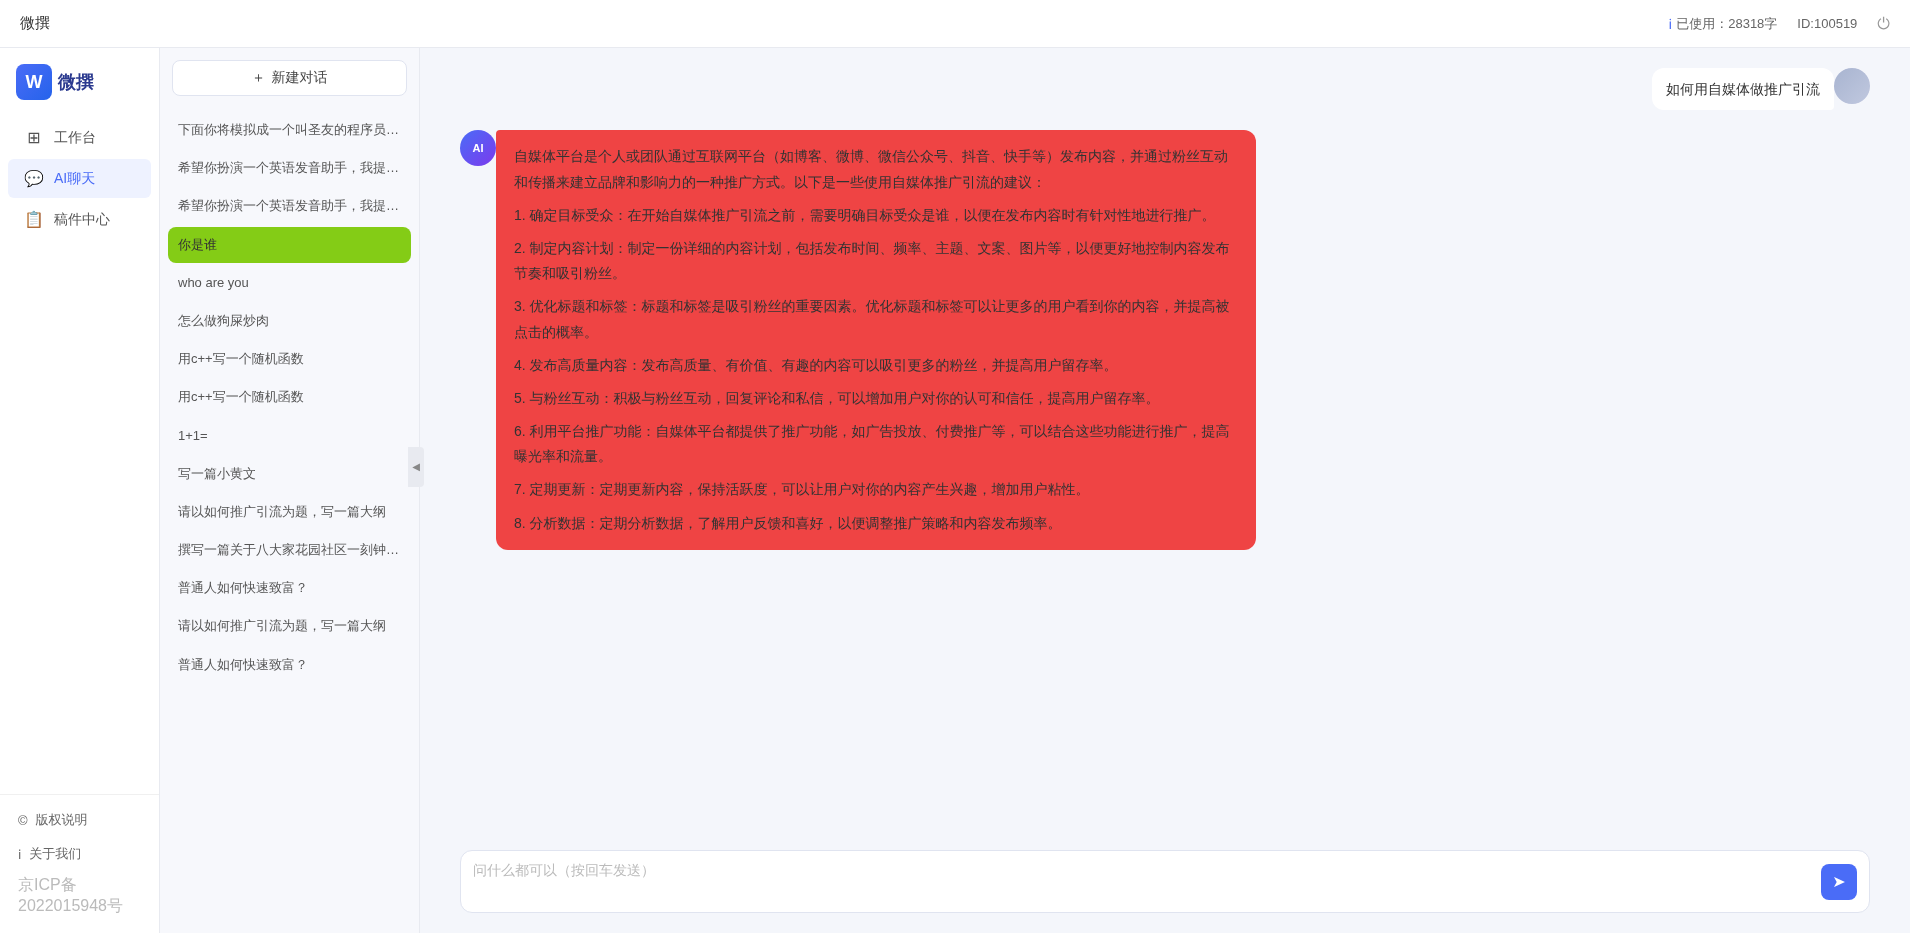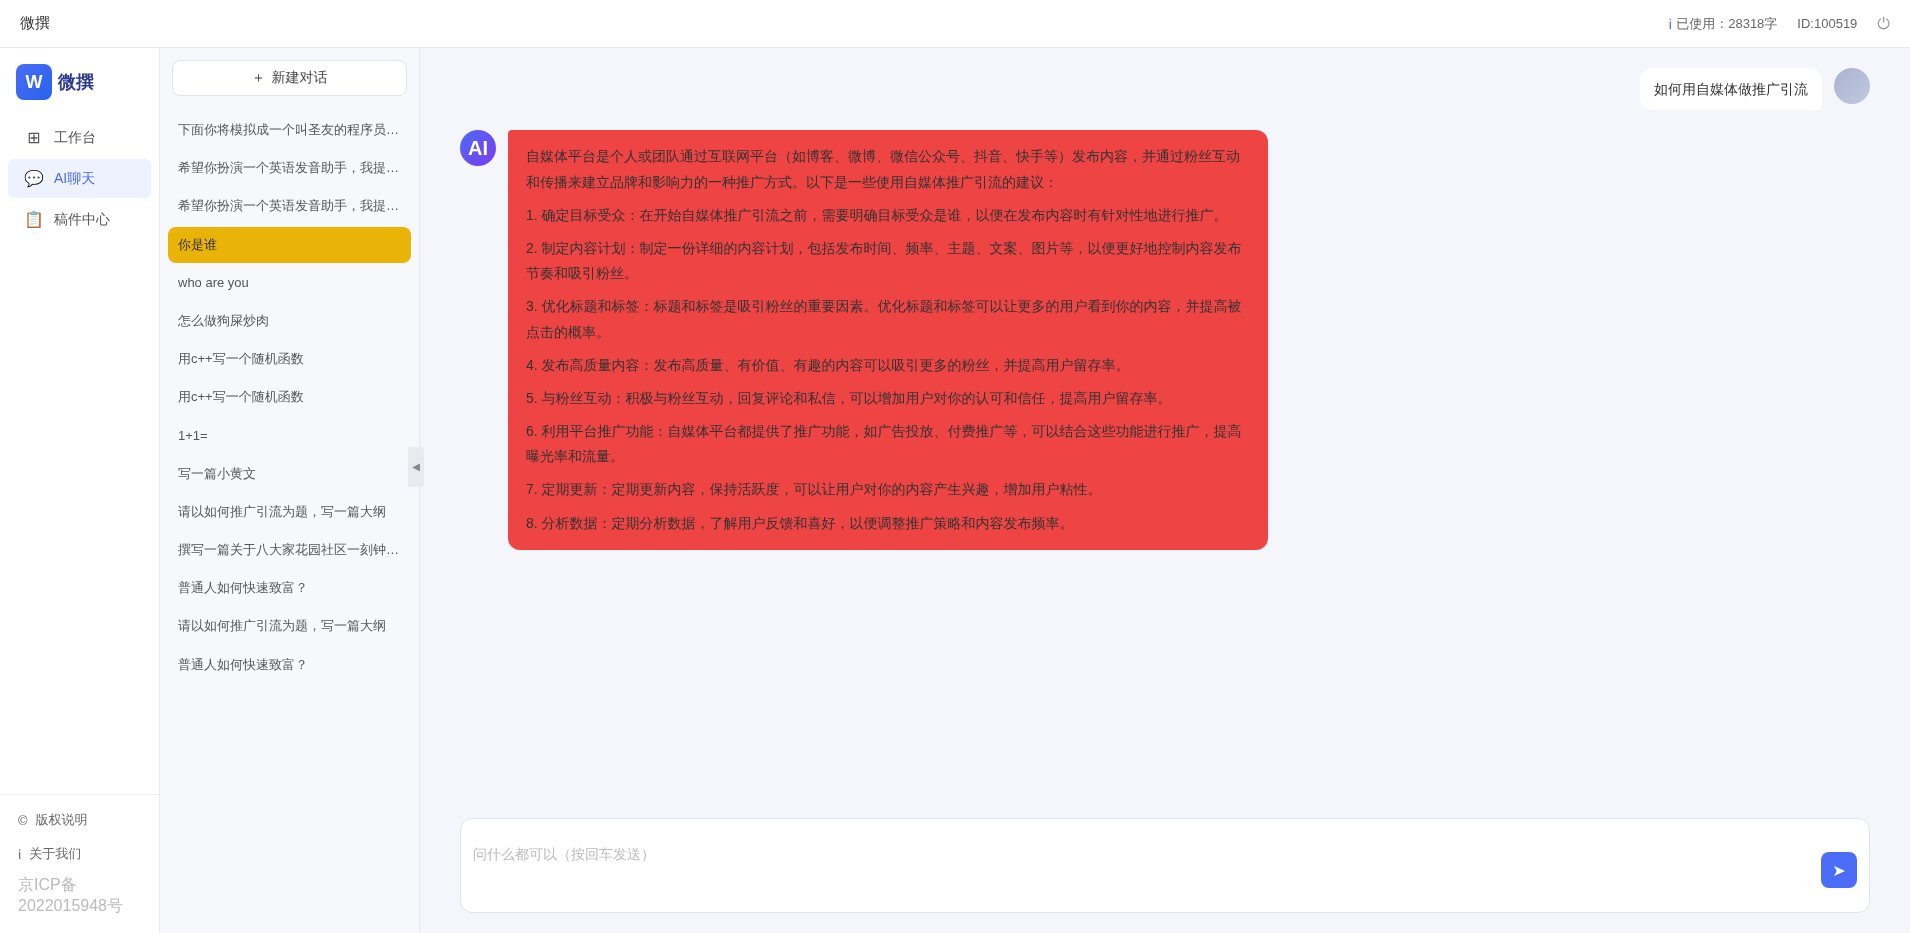--- a/index.html
+++ b/index.html
@@ -154,21 +154,21 @@
       border-radius: 8px;
       cursor: pointer;
       font-size: 13px;
       color: #555;
       margin-bottom: 2px;
       white-space: nowrap;
       overflow: hidden;
       text-overflow: ellipsis;
       line-height: 1.4;
     }
-    .chat-item.active { background: #eab308; color: #333; }
+    .chat-item.active { background: #84cc16; color: #333; }
 
     
     .collapse-btn {
       position: fixed;
       left: 408px;
       top: 50%;
       transform: translateY(-50%);
       width: 16px;
       height: 40px;
       background: #e8eaf0;
@@ -195,21 +195,20 @@
       flex: 1;
       overflow-y: auto;
       padding: 20px 40px;
     }
     .chat-messages::-webkit-scrollbar { width: 6px; }
     .chat-messages::-webkit-scrollbar-thumb { background: #ccc; border-radius: 3px; }
 
     .message-row {
       display: flex;
       margin-bottom: 20px;
-      gap: 12px;
     }
     .message-row.user { justify-content: flex-end; }
     .message-row.ai { justify-content: flex-start; }
 
     .avatar {
       width: 36px;
       height: 36px;
       border-radius: 50%;
       flex-shrink: 0;
       overflow: hidden;
@@ -219,21 +218,21 @@
       display: flex;
       align-items: center;
       justify-content: center;
     }
     .avatar.ai-avatar {
       background: linear-gradient(135deg, #4a6cf7, #7c3aed);
       display: flex;
       align-items: center;
       justify-content: center;
       color: white;
-      font-size: 20px;
+      font-size: 11px;
       font-weight: bold;
     }
 
     .user-msg-bubble {
       background: #fff;
       border-radius: 12px 12px 4px 12px;
       padding: 10px 14px;
       font-size: 14px;
       color: #333;
       max-width: 600px;
@@ -261,22 +260,22 @@
     .quick-topics {
       font-size: 12px;
       color: #999;
       margin-bottom: 8px;
     }
     .input-wrapper {
       background: #fff;
       border-radius: 12px;
       border: 1px solid #e0e4f0;
       display: flex;
-      align-items: flex-end;
-      padding: 24px 12px;
+      align-items: center;
+      padding: 8px 12px;
       gap: 8px;
     }
     .chat-textarea {
       flex: 1;
       border: none;
       outline: none;
       resize: none;
       font-size: 14px;
       color: #333;
       background: transparent;

